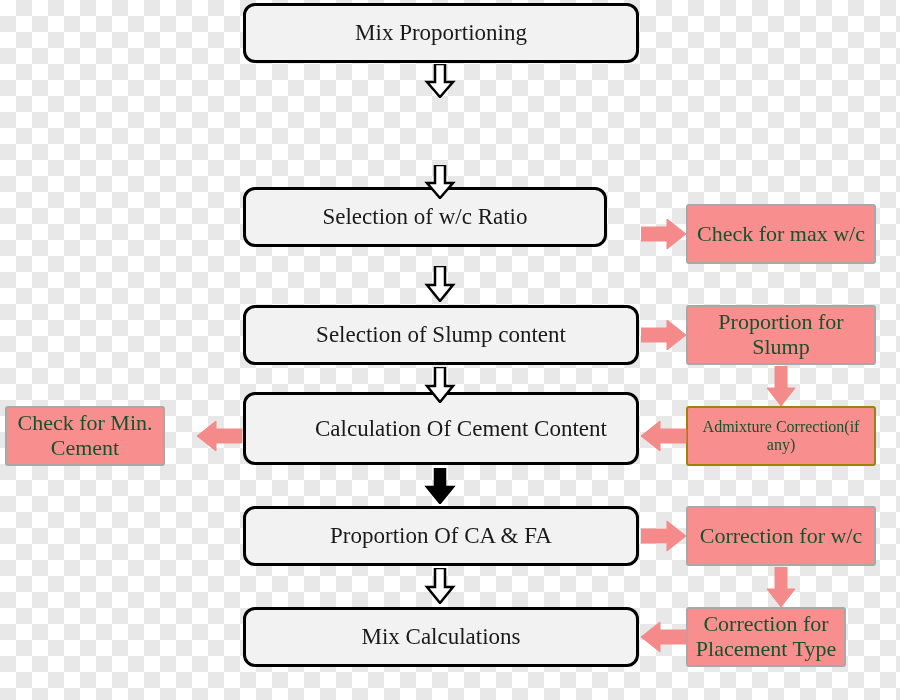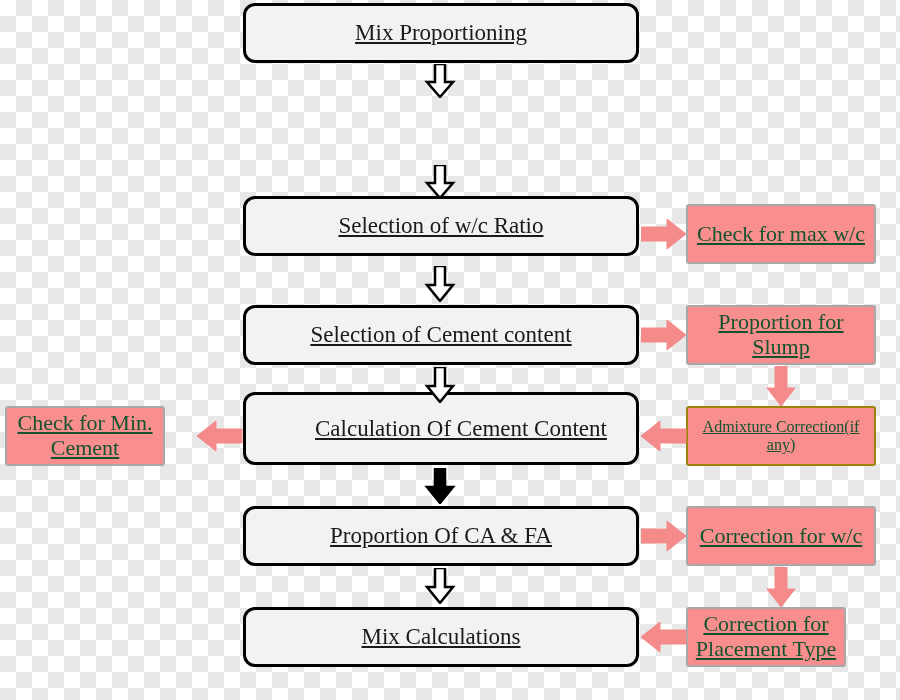--- a/index.html
+++ b/index.html
@@ -50,46 +50,45 @@
     font-size: 22px;
     color: #14532d;
   }
   .side-node.admix {
     border: 2px solid #9c8209;
     font-size: 16px;
   }
   .node span {
     display: block;
     padding: 0 6px;
-    text-decoration: underline;
   }
   
   .v-arrow {
     position: absolute;
   }
   .h-arrow {
     position: absolute;
   }
   svg { display:block; }
 </style>
 </head>
 <body>
 
 <div id="canvas">
 
   <div class="node main-node" style="left:243px; top:3px; width:396px; height:60px;">
     <span>Mix Proportioning</span>
   </div>
 
-  <div class="node main-node" style="left:243px; top:196px; width:396px; height:60px;">
+  <div class="node main-node" style="left:243px; top:187px; width:364px; height:60px;">
     <span>Selection of w/c Ratio</span>
   </div>
 
   <div class="node main-node" style="left:243px; top:305px; width:396px; height:60px;">
-    <span>Selection of Cement content</span>
+    <span>Selection of Slump content</span>
   </div>
 
   <div class="node main-node" style="left:243px; top:392px; width:396px; height:73px;padding-left:40px;">
     <span>Calculation Of Cement Content</span>
   </div>
 
   <div class="node main-node" style="left:243px; top:607px; width:396px; height:60px;">
     <span>Mix Calculations</span>
   </div>
 

